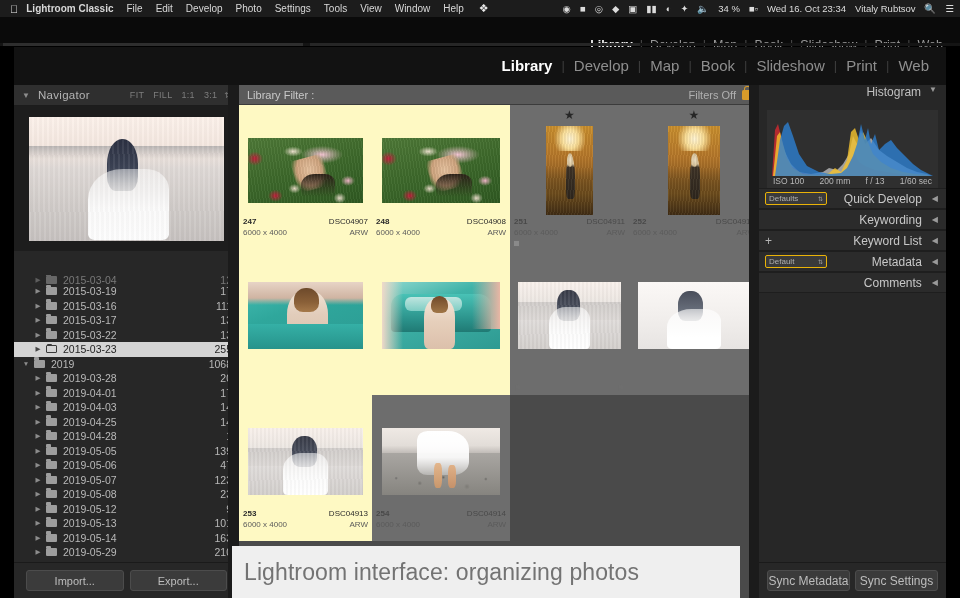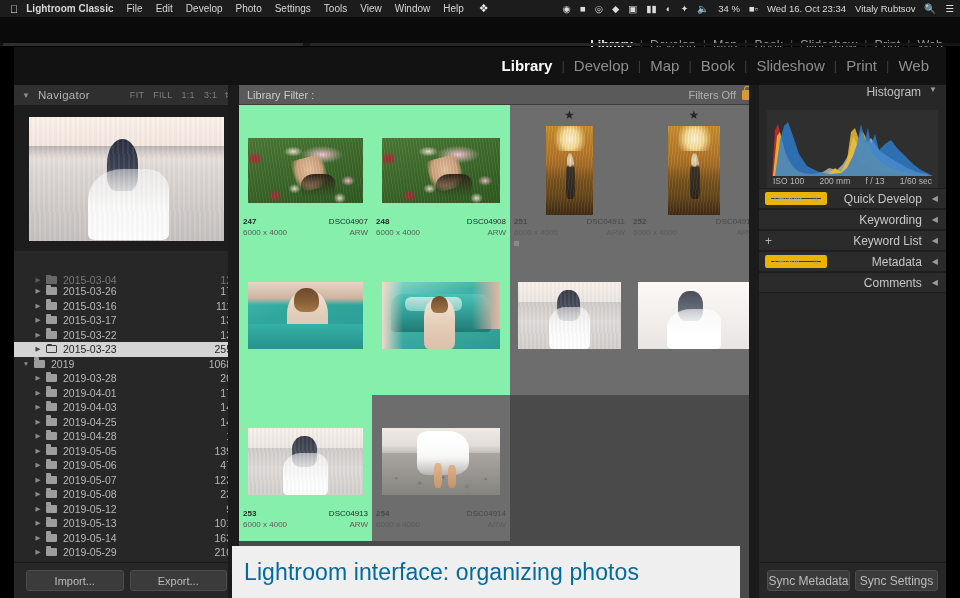--- a/index.html
+++ b/index.html
@@ -143,21 +143,21 @@
   }
   .filterbar .lock:before{
     content:''; position:absolute; left:2px; top:-3.5px; width:5px;height:5px;
     border:1.5px solid #d79b2a; border-bottom:none; border-radius:3px 3px 0 0;
   }
   .grid {
     position: absolute; left: 0; top: 20px; width: 520px; height: 493px;
     background: #4a4a4a;
   }
   .cell {
-    position: absolute; overflow: hidden; background: #86efac;
+    position: absolute; overflow: hidden; background: #fef9c3;
   }
   .cell.unsel { background: #6d6d6d; }
   .cell .star {
     position:absolute; left:50%; top:3px; transform: translateX(-50%);
     font-size: 12px; color:#262626;
   }
   .cell .thumbwrap {
     position: absolute; left: 0; right: 0; top: 21px; bottom: 34px;
     display:flex; align-items:center; justify-content:center;
   }
@@ -200,21 +200,21 @@
     padding: 5px 10px 7px 12px; font-size: 9.5px; color: #9b9b9b;
   }
   .origphoto .pic { width:10px; height:7px; border:1px solid #9b9b9b; border-radius:1px;}
   .rp-section {
     height: 21px; display: flex; align-items: center;
     border-top: 1px solid #1e1e1e; border-bottom: 1px solid #1e1e1e;
     background: #2b2b2b; padding: 0 8px 0 6px;
     font-size: 12px; color: #c8c8c8;
   }
   .rp-section .combo {
-    width: 62px; height: 13px; background:#3a3a3a; border:6px solid #eab308;
+    width: 62px; height: 13px; background:#3a3a3a; border:1px solid #eab308;
     border-radius: 2px; font-size: 8px; color:#b0b0b0;
     display:flex; align-items:center; padding: 0 3px; position:relative;
   }
   .rp-section .combo .ar { position:absolute; right:3px; font-size:6px; color:#a0a0a0; }
   .rp-section .plus { font-size: 12px; color:#b5b5b5; width:14px; }
   .rp-section .spacer { flex: 1; }
   .rp-section .arr { font-size: 8px; color: #9a9a9a; margin-left: 10px;}
 
   .rightbtns {
     position:absolute; left:0; bottom:0; width: 187px; height: 36px;
@@ -222,21 +222,21 @@
     background:#272727; border-top:1px solid #1a1a1a;
   }
   .rightbtns .lrbtn { font-size: 12px; }
 
   
   .colstrip { position:absolute; top:38px; width:11px; height:513px; background:#1b1b1b; }
 
   
   .caption {
     position: absolute; left: 232px; bottom: 0; width: 508px; height: 52px;
-    background: #efefef; color: #0369a1;
+    background: #efefef; color: #737373;
     display: flex; align-items: center; padding-left: 12px;
     font-size: 23px; letter-spacing: .1px;
   }
 
   
   .ph { width: 100%; height: 100%; position: relative; overflow: hidden; }
   .ph > i { position:absolute; display:block; }
 
   
   .p-flowers { background: linear-gradient(165deg,#4f7a38 0%,#3f6b2c 45%,#2f5a22 100%); }
@@ -461,21 +461,21 @@
       <div class="foldertree">
           <div class="folder-row indent1" style="height: 9px; overflow: hidden; opacity: 0.55;">
             <span class="arrow">▶</span>
             <span class="ficon"></span>
             <span class="fname">2015-03-04</span>
             <span class="fcount">12</span>
           </div>
           <div class="folder-row indent1">
             <span class="arrow">▶</span>
             <span class="ficon"></span>
-            <span class="fname">2015-03-26</span>
+            <span class="fname">2015-03-19</span>
             <span class="fcount">17</span>
           </div>
           <div class="folder-row indent1">
             <span class="arrow">▶</span>
             <span class="ficon"></span>
             <span class="fname">2015-03-16</span>
             <span class="fcount">111</span>
           </div>
           <div class="folder-row indent1">
             <span class="arrow">▶</span>

